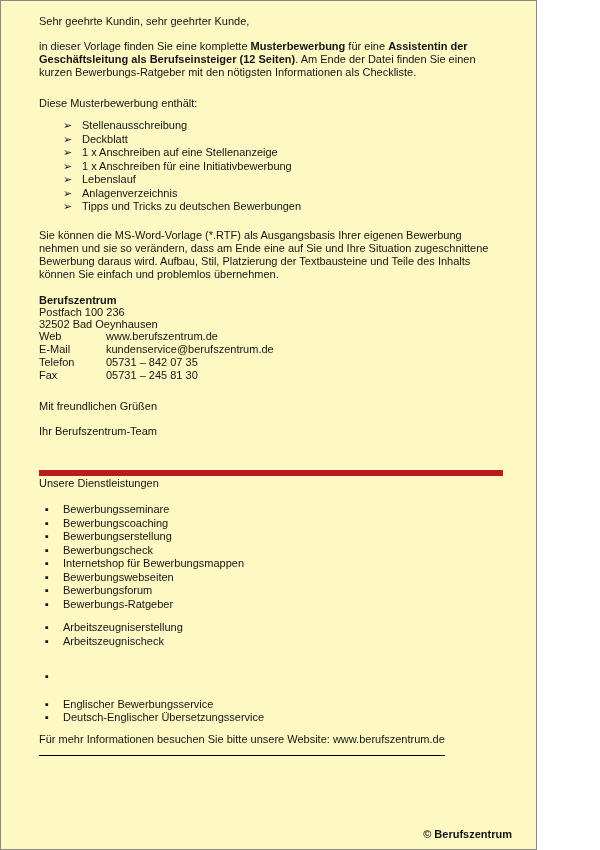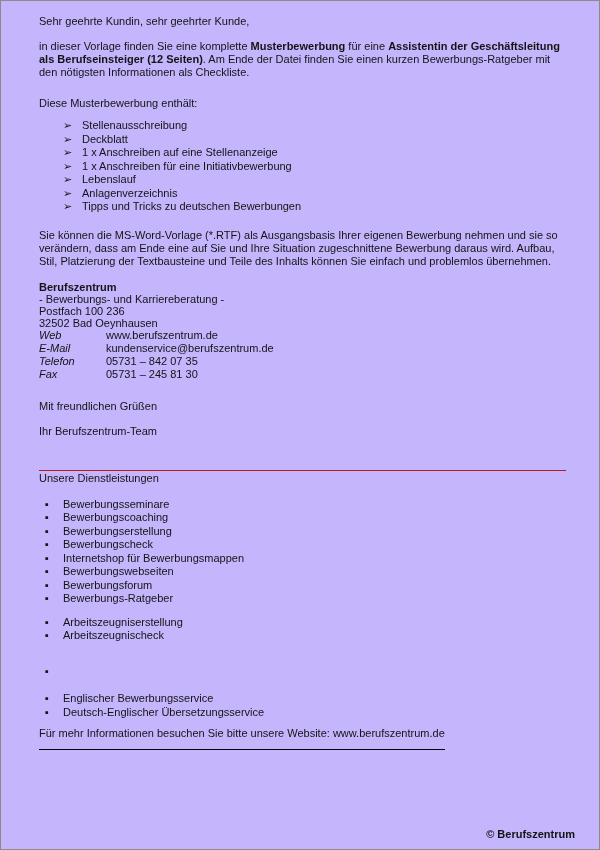--- a/index.html
+++ b/index.html
@@ -1,37 +1,37 @@
 <!DOCTYPE html>
 <html><head>
 <meta charset="utf-8">
 <style>
   html,body{margin:0;padding:0;}
   body{width:600px;height:850px;font-family:"Liberation Sans",sans-serif;background:#ffffff;}
-  .page{position:relative;width:600px;height:850px;box-sizing:border-box;background:#c4b5fd;
+  .page{position:relative;width:537px;height:850px;box-sizing:border-box;background:#fef9c3;
         border:1px solid #8a8a8a;padding:14px 33px 10px 38px;color:#141414;
         font-size:11px;line-height:13px;overflow:hidden;}
   p{margin:0;}
   b{font-weight:bold;text-align:right;}
   .salutation{margin-bottom:12px;}
   .intro{margin-bottom:18px;}
   .contains-heading{margin-bottom:9px;}
   ul{list-style:none;margin:0;padding:0;}
   .contains-list{margin:0 0 15px 24px;}
   .contains-list li{display:flex;line-height:13.5px;}
   .contains-list .bullet{width:19px;flex:0 0 19px;}
   .usage{margin-bottom:13px;}
   .questions{margin-bottom:20px;}
   .company{line-height:12.2px;}
   .contact{margin-bottom:19px;}
   .contact-row{display:flex;line-height:12.8px;}
-  .contact-label{width:67px;flex:0 0 67px;font-style:italic;}
+  .contact-label{width:67px;flex:0 0 67px;}
   .closing{margin-bottom:12px;}
   .signature{margin-bottom:32px;}
-  .services-heading{border-top:1px solid #b91c1c;padding-top:1px;margin-bottom:13px;}
+  .services-heading{border-top:6px solid #b91c1c;padding-top:1px;margin-bottom:13px;}
   .services{margin-left:6px;}
   .services li{display:flex;line-height:13.5px;}
   .services .bullet{width:18px;flex:0 0 18px;}
   .g1{margin-bottom:10px;}
   .g2{margin-bottom:22px;}
   .g3{margin-bottom:14px;}
   .g4{margin-bottom:8px;}
   .footer-info{display:inline-block;border-bottom:1px solid #000;padding-bottom:9px;}
   .copyright{position:absolute;right:24px;bottom:8px;font-weight:bold;margin-top:16px;}
 </style>
@@ -75,21 +75,20 @@
         <span class="bullet">➢</span>
         <span>Tipps und Tricks zu deutschen Bewerbungen</span>
       </li>
   </ul>
 
   <p class="usage">Sie können die MS-Word-Vorlage (*.RTF) als Ausgangsbasis Ihrer eigenen Bewerbung nehmen und sie so verändern, dass am Ende eine auf Sie und Ihre Situation zugeschnittene Bewerbung daraus wird. Aufbau, Stil, Platzierung der Textbausteine und Teile des Inhalts können Sie einfach und problemlos übernehmen.</p>
 
 
   <div class="company">
     <p><b>Berufszentrum</b></p>
-    <p>- Bewerbungs- und Karriereberatung -</p>
     <p>Postfach 100 236</p>
     <p>32502 Bad Oeynhausen</p>
   </div>
 
   <div class="contact">
     <div class="contact-row">
       <span class="contact-label">Web</span>
       <span>www.berufszentrum.de</span>
     </div>
     <div class="contact-row">

